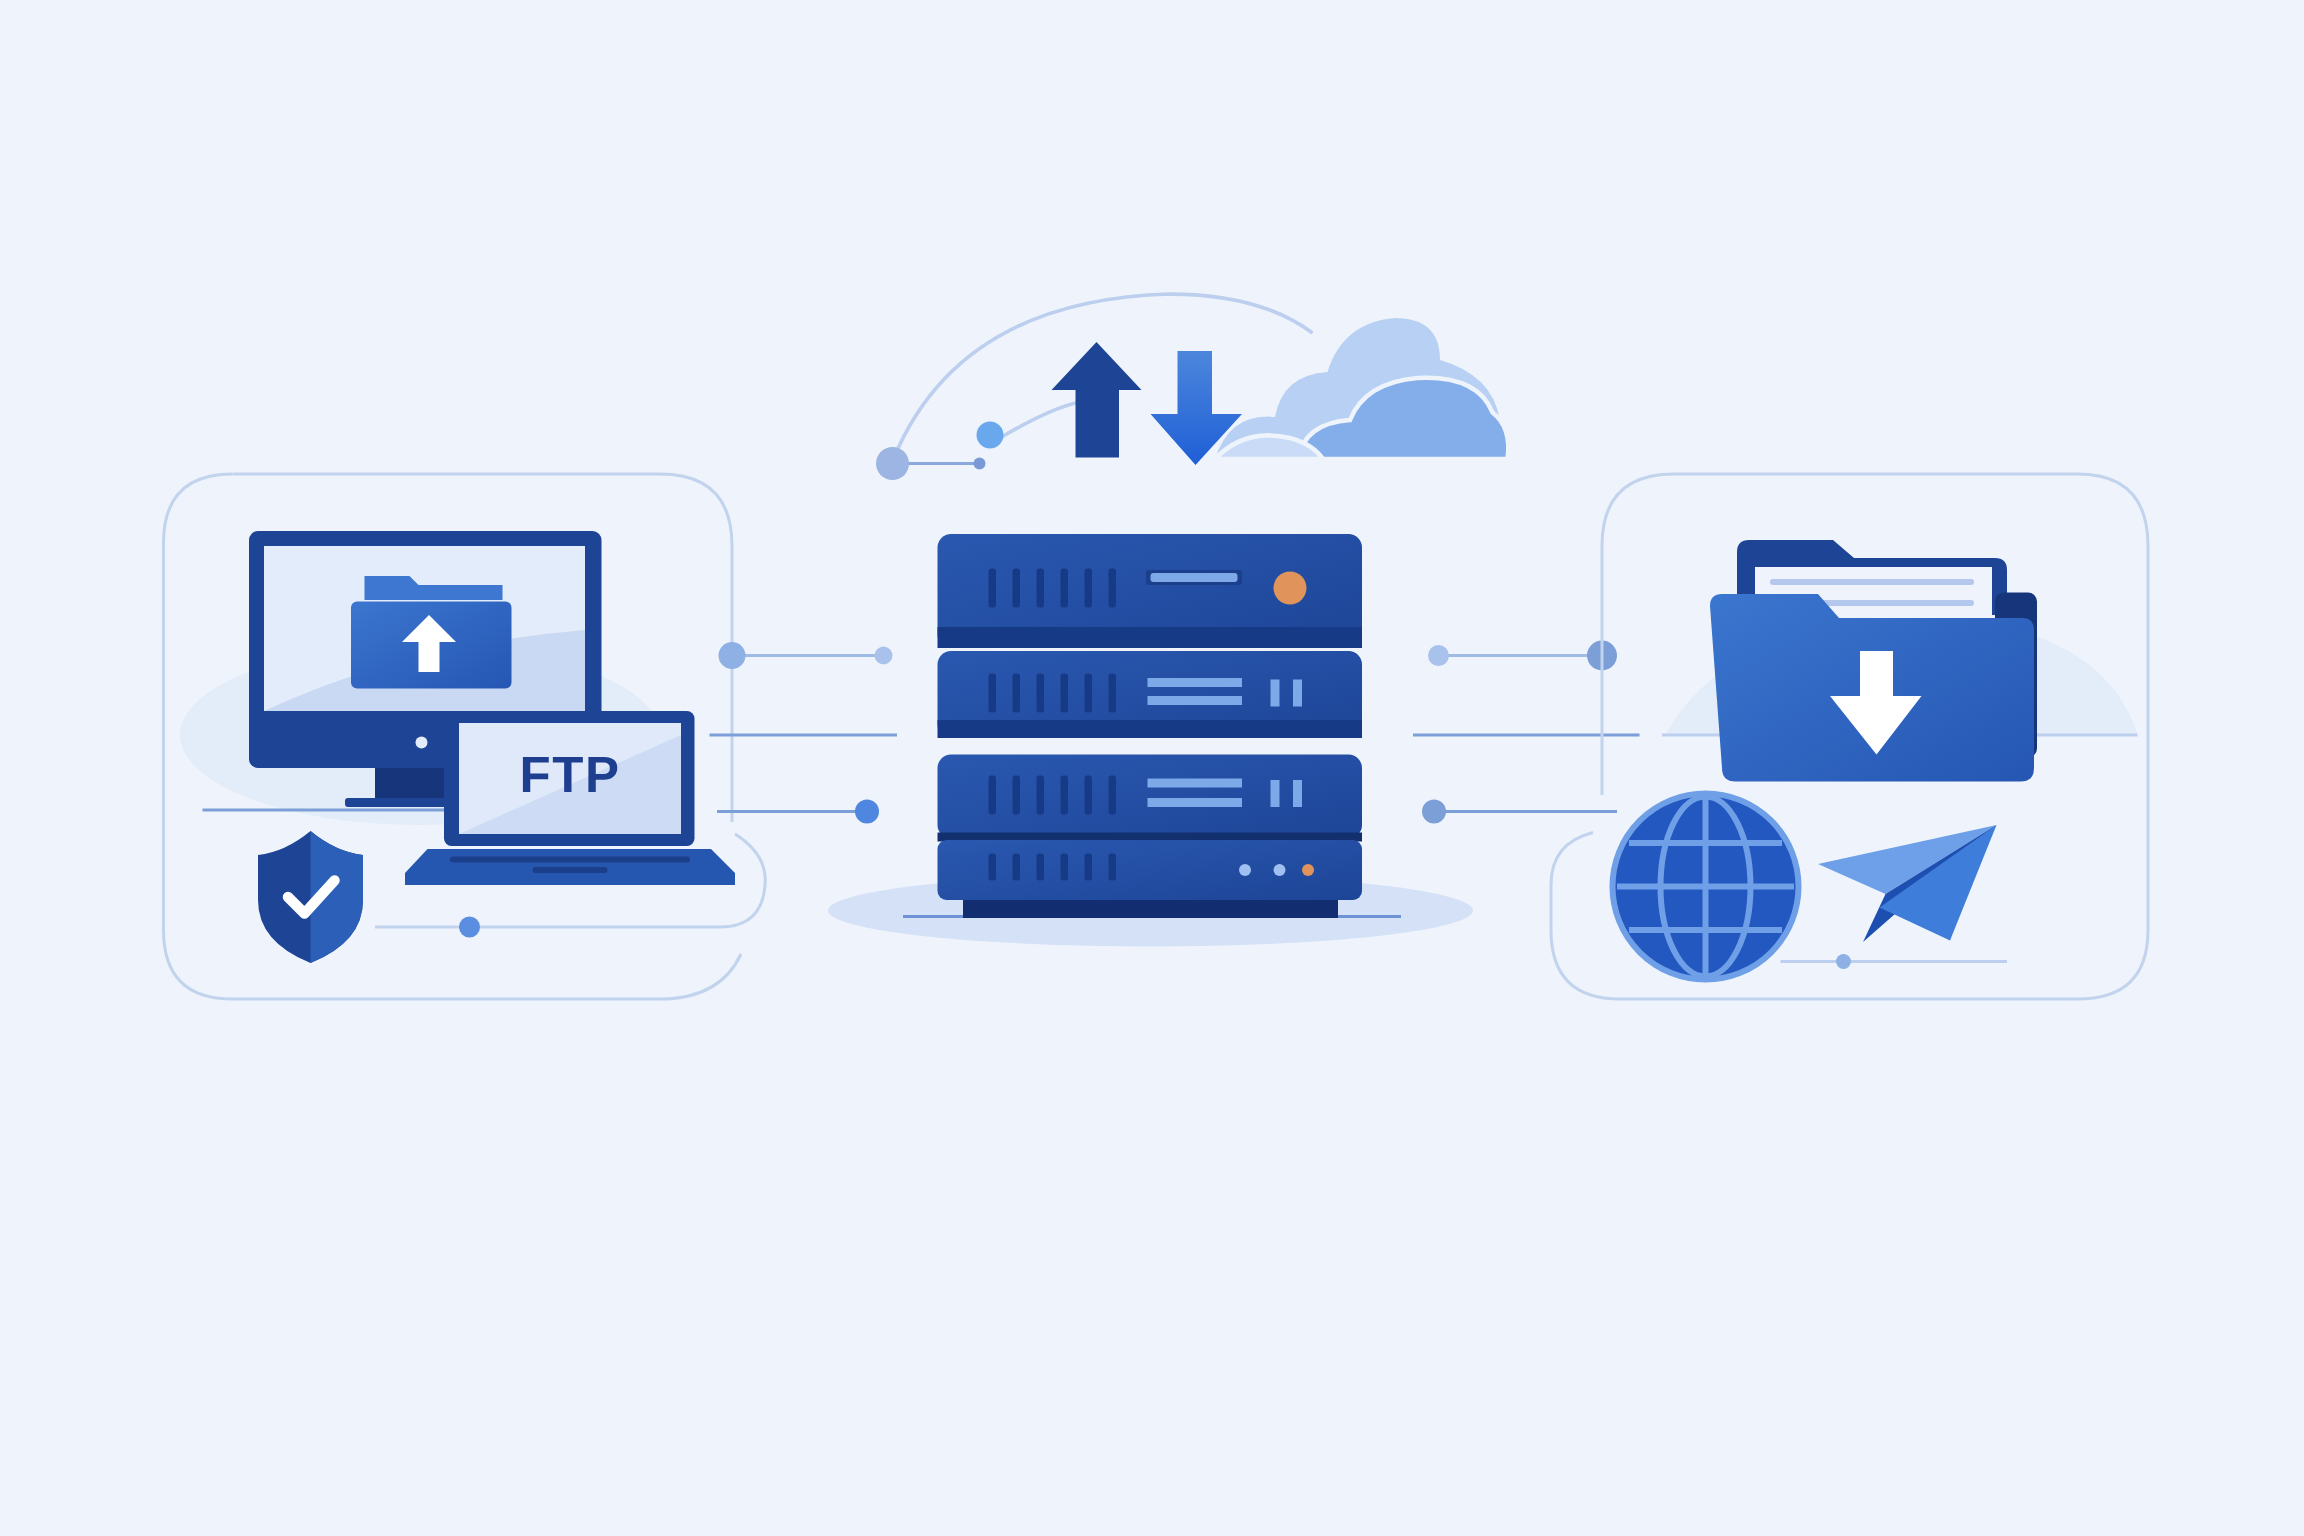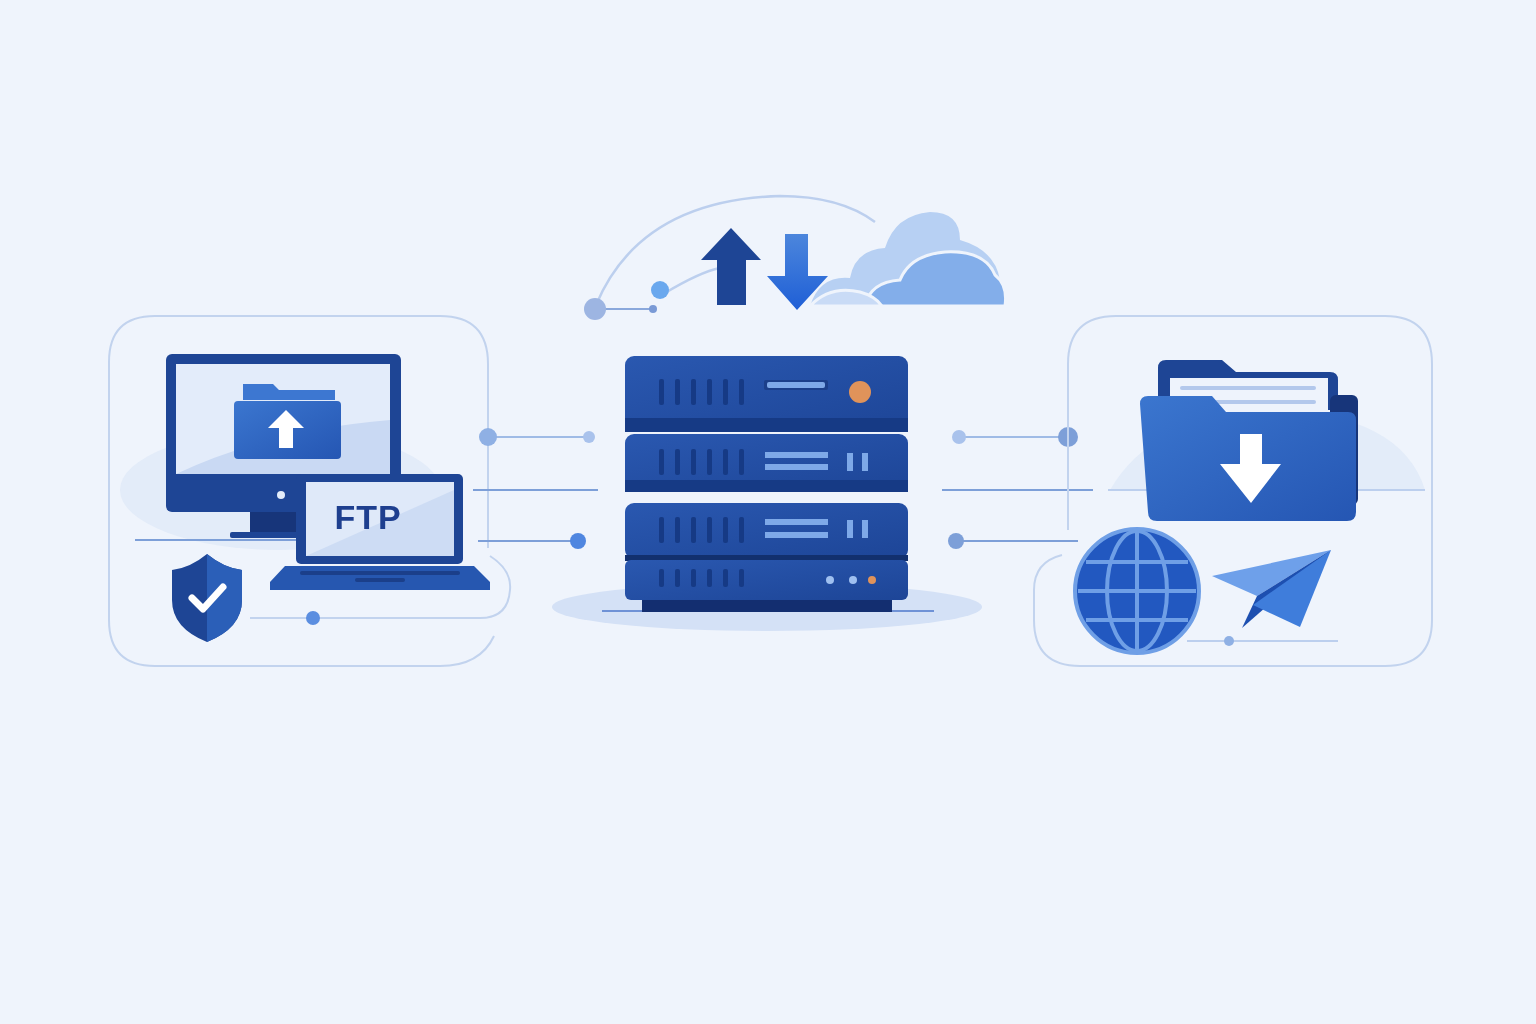--- a/index.html
+++ b/index.html
@@ -1,19 +1,19 @@
 <!DOCTYPE html>
 <html><head>
 <meta charset="utf-8">
 <style>
   html, body { margin:0; padding:0; }
   body { width:1536px; height:1024px; background:#eff4fc; position:relative; overflow:hidden; font-family:"Liberation Sans", sans-serif; }
   .abs { position:absolute; }
   svg { display:block; }
-  .ftp-label { position:absolute; left:288px; top:498px; width:160px; text-align:center; font-family:"Liberation Sans", sans-serif; font-weight:700; font-size:34px; color:#1e3f8f; letter-spacing:1px; }
+  .ftp-label { position:absolute; left:300px; top:498px; width:160px; text-align:center; font-family:"Liberation Sans", sans-serif; font-weight:700; font-size:34px; color:#1e3f8f; letter-spacing:1px; }
 </style>
 </head>
 <body>
 
 <svg class="abs" style="left:0;top:0" width="1536" height="1024" viewBox="0 0 1536 1024">
   <defs>
     <linearGradient id="srv" x1="0" y1="0" x2="1" y2="1">
       <stop offset="0" stop-color="#2a58b0"></stop>
         <stop offset="1" stop-color="#1d4597"></stop>
     </linearGradient>

